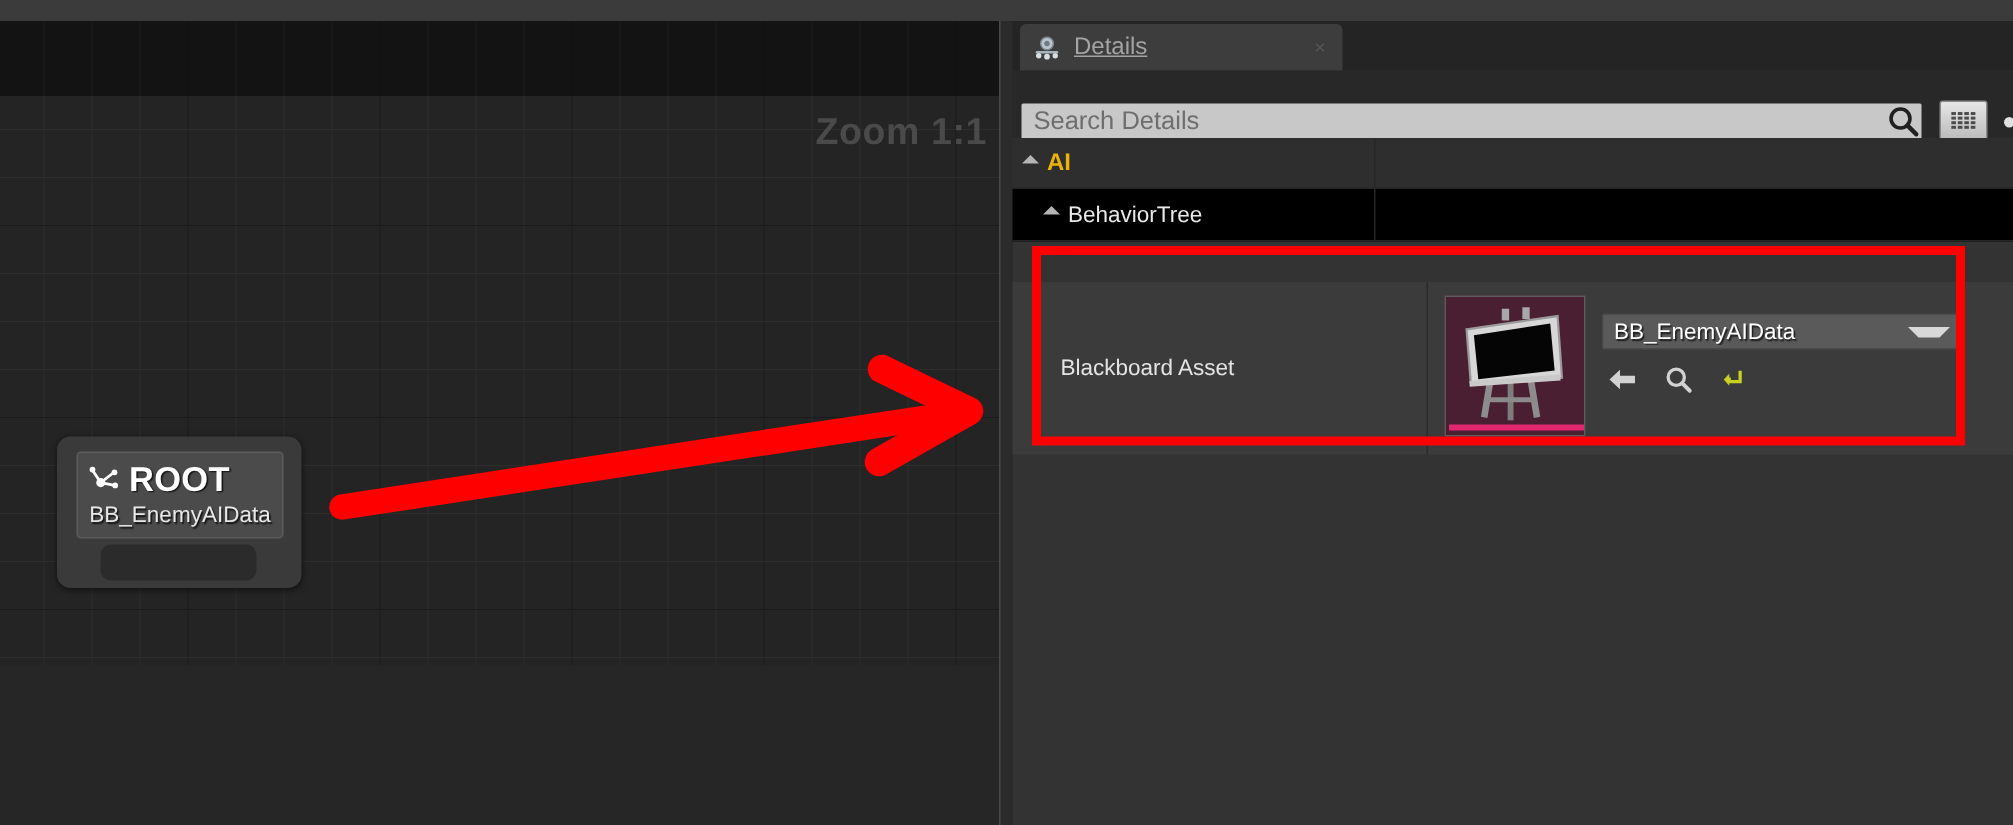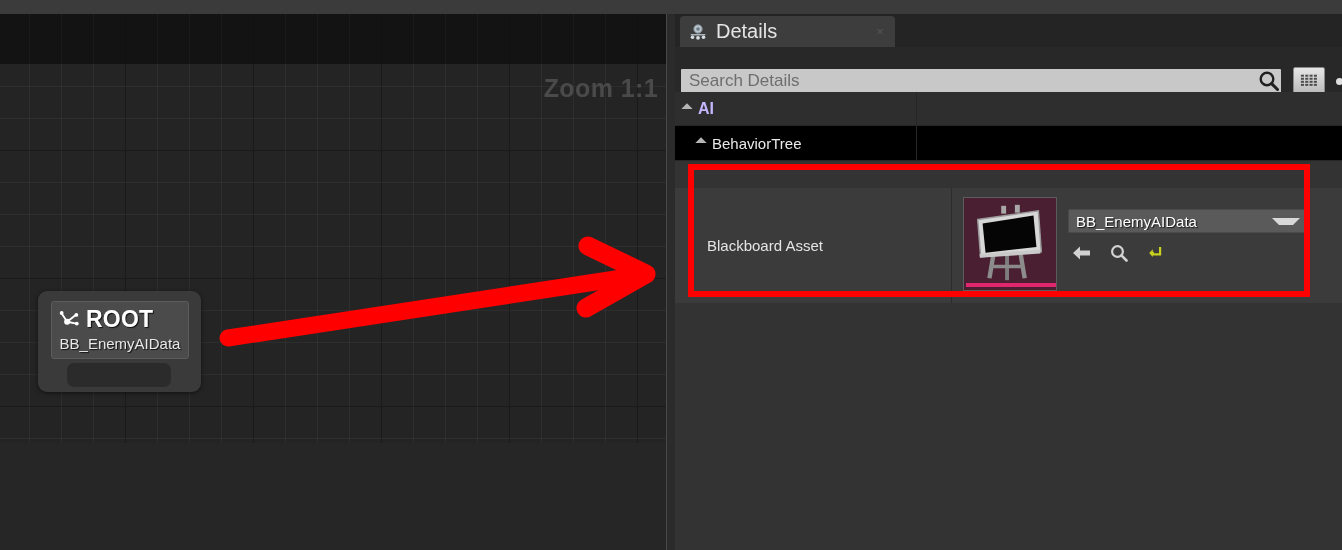--- a/index.html
+++ b/index.html
@@ -191,23 +191,24 @@
     align-items: center;
     padding: 0 8px;
     box-sizing: border-box;
   }
   .tab-icon {
     width: 20px; height: 20px;
     flex: 0 0 20px;
     margin-right: 8px;
   }
   .tab-label {
-    font-size: 20px;
-    color: #e5e5e5;
+    font-size: 16px;
+    color: #a3a3a3;
     flex: 1 1 auto;
+    text-decoration: underline;
   }
   .tab-close {
     font-size: 13px;
     color: #565656;
     width: 14px;
     text-align: center;
     flex: 0 0 14px;
   }
 
   .search-row {
@@ -278,21 +279,21 @@
     width: 0; height: 0;
     border-left: 8px solid #b5b5b5;
     border-bottom: 8px solid transparent;
     border-top: 0;
     transform: rotate(45deg);
     margin-right: 7px;
   }
   .cat-label {
     font-size: 16px;
     font-weight: bold;
-    color: #c4b5fd;
+    color: #eab308;
   }
   .cat-label.sub {
     font-weight: normal;
     font-size: 15px;
     color: #e9e9e9;
   }
   .col-split {
     position: absolute;
     left: 241px; top: 0;
     width: 1px; height: 100%;

